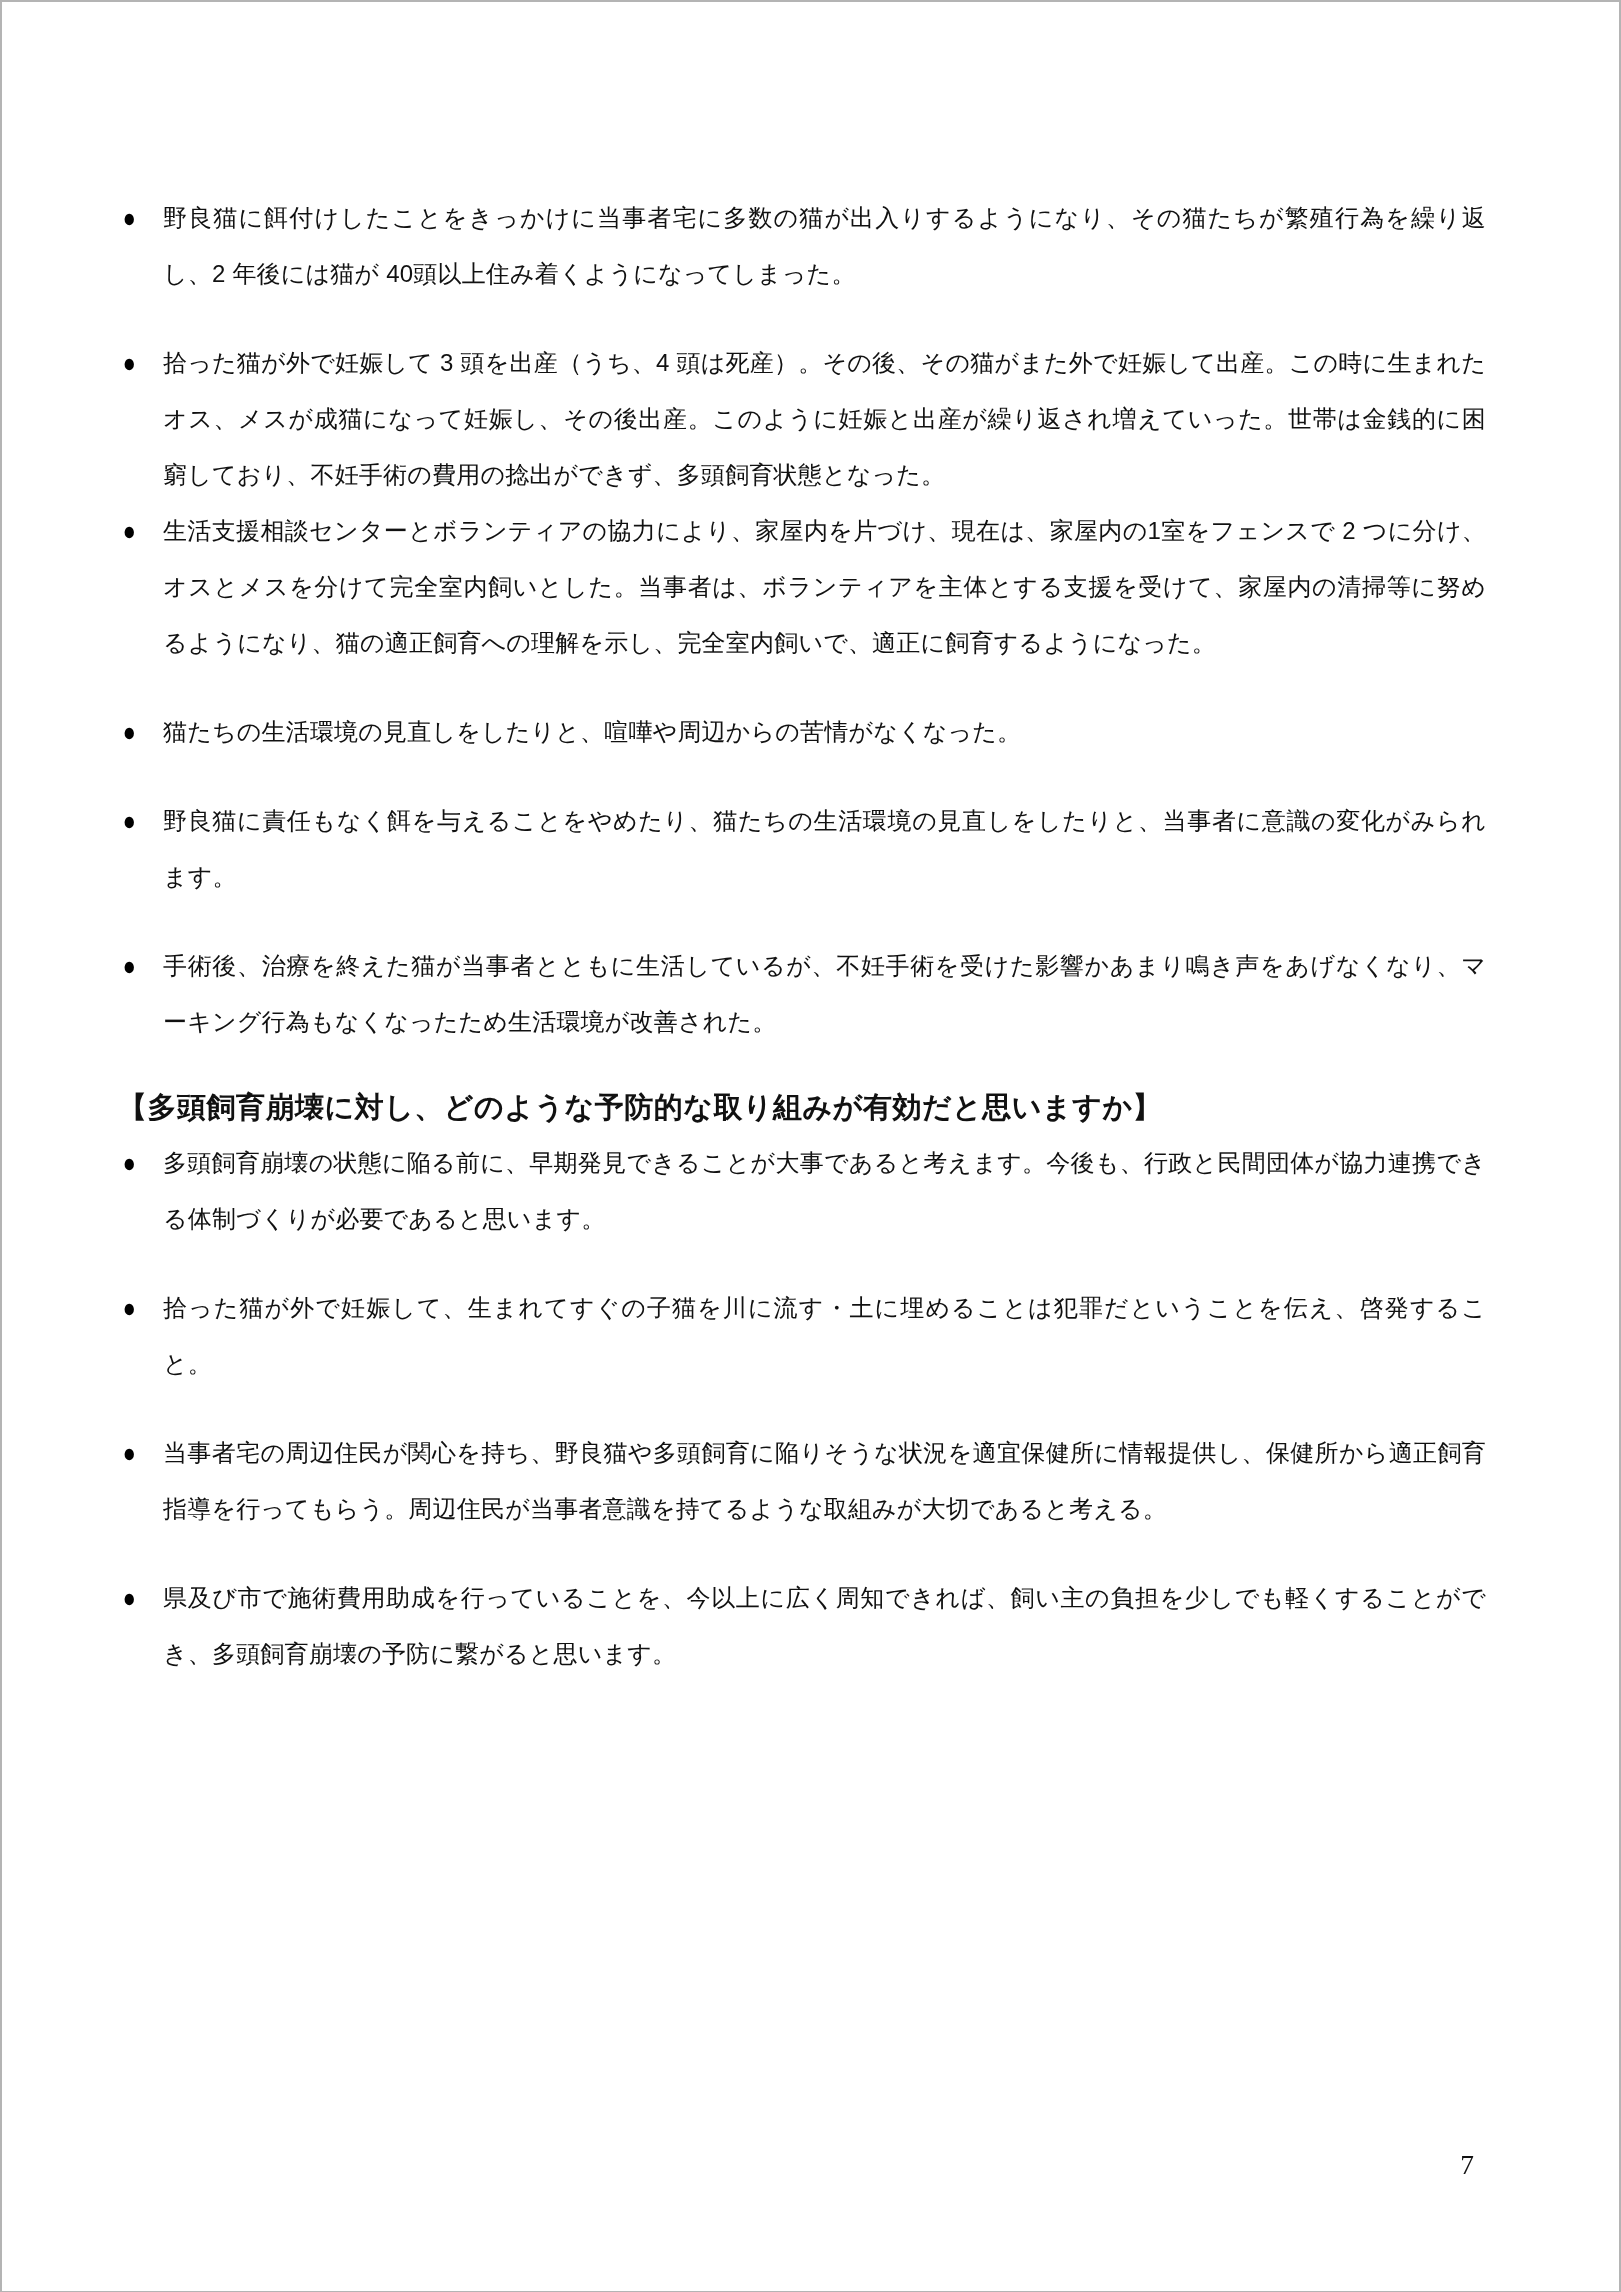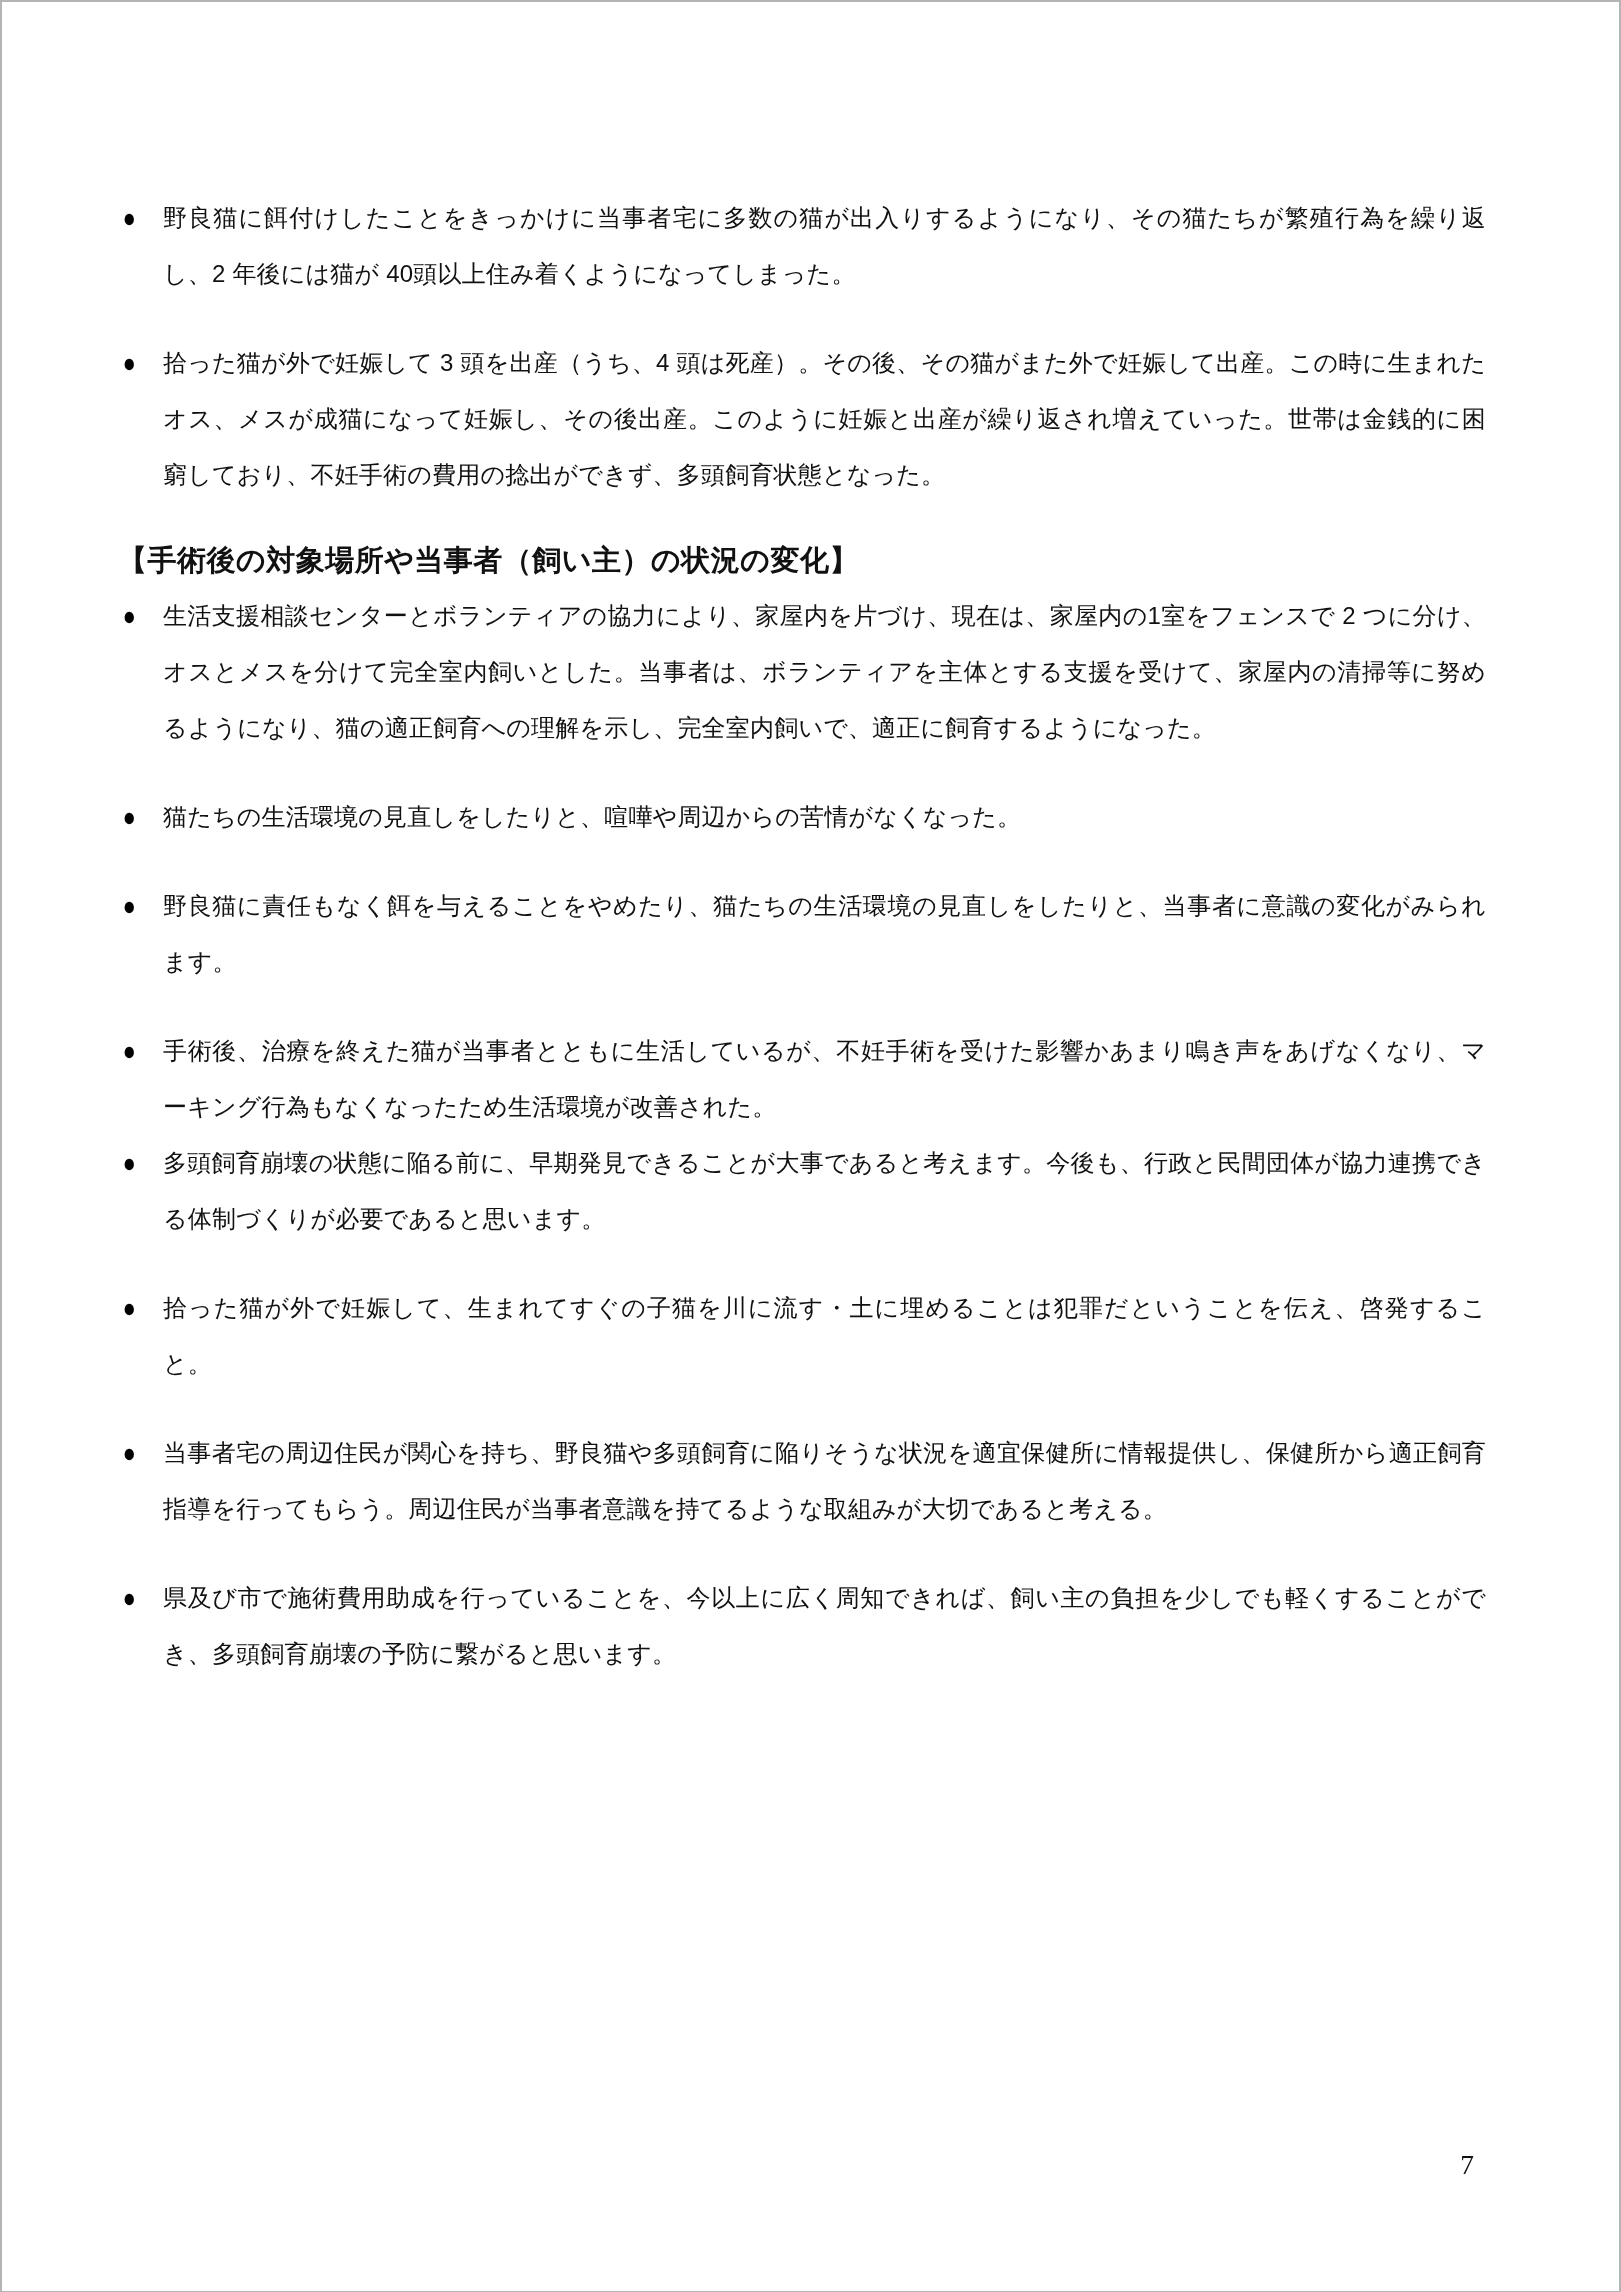--- a/index.html
+++ b/index.html
@@ -79,41 +79,41 @@
       <li>
         <span class="bullet-marker">●</span>
         <span class="bullet-text">野良猫に餌付けしたことをきっかけに当事者宅に多数の猫が出入りするようになり、その猫たちが繁殖行為を繰り返し、2 年後には猫が 40頭以上住み着くようになってしまった。</span>
       </li>
       <li>
         <span class="bullet-marker">●</span>
         <span class="bullet-text">拾った猫が外で妊娠して 3 頭を出産（うち、4 頭は死産）。その後、その猫がまた外で妊娠して出産。この時に生まれたオス、メスが成猫になって妊娠し、その後出産。このように妊娠と出産が繰り返され増えていった。世帯は金銭的に困窮しており、不妊手術の費用の捻出ができず、多頭飼育状態となった。</span>
       </li>
     </ul>
 
-    <h2 class="section-heading">【手術後の対象場所や当事者（飼い主）の状況の変化】</h2>
 
     <ul class="bullet-list">
       <li>
         <span class="bullet-marker">●</span>
         <span class="bullet-text">生活支援相談センターとボランティアの協力により、家屋内を片づけ、現在は、家屋内の1室をフェンスで 2 つに分け、オスとメスを分けて完全室内飼いとした。当事者は、ボランティアを主体とする支援を受けて、家屋内の清掃等に努めるようになり、猫の適正飼育への理解を示し、完全室内飼いで、適正に飼育するようになった。</span>
       </li>
       <li>
         <span class="bullet-marker">●</span>
         <span class="bullet-text">猫たちの生活環境の見直しをしたりと、喧嘩や周辺からの苦情がなくなった。</span>
       </li>
       <li>
         <span class="bullet-marker">●</span>
         <span class="bullet-text">野良猫に責任もなく餌を与えることをやめたり、猫たちの生活環境の見直しをしたりと、当事者に意識の変化がみられます。</span>
       </li>
       <li>
         <span class="bullet-marker">●</span>
         <span class="bullet-text">手術後、治療を終えた猫が当事者とともに生活しているが、不妊手術を受けた影響かあまり鳴き声をあげなくなり、マーキング行為もなくなったため生活環境が改善された。</span>
       </li>
     </ul>
 
+    <h2 class="section-heading">【多頭飼育崩壊に対し、どのような予防的な取り組みが有効だと思いますか】</h2>
 
     <ul class="bullet-list">
       <li>
         <span class="bullet-marker">●</span>
         <span class="bullet-text">多頭飼育崩壊の状態に陥る前に、早期発見できることが大事であると考えます。今後も、行政と民間団体が協力連携できる体制づくりが必要であると思います。</span>
       </li>
       <li>
         <span class="bullet-marker">●</span>
         <span class="bullet-text">拾った猫が外で妊娠して、生まれてすぐの子猫を川に流す・土に埋めることは犯罪だということを伝え、啓発すること。</span>
       </li>

